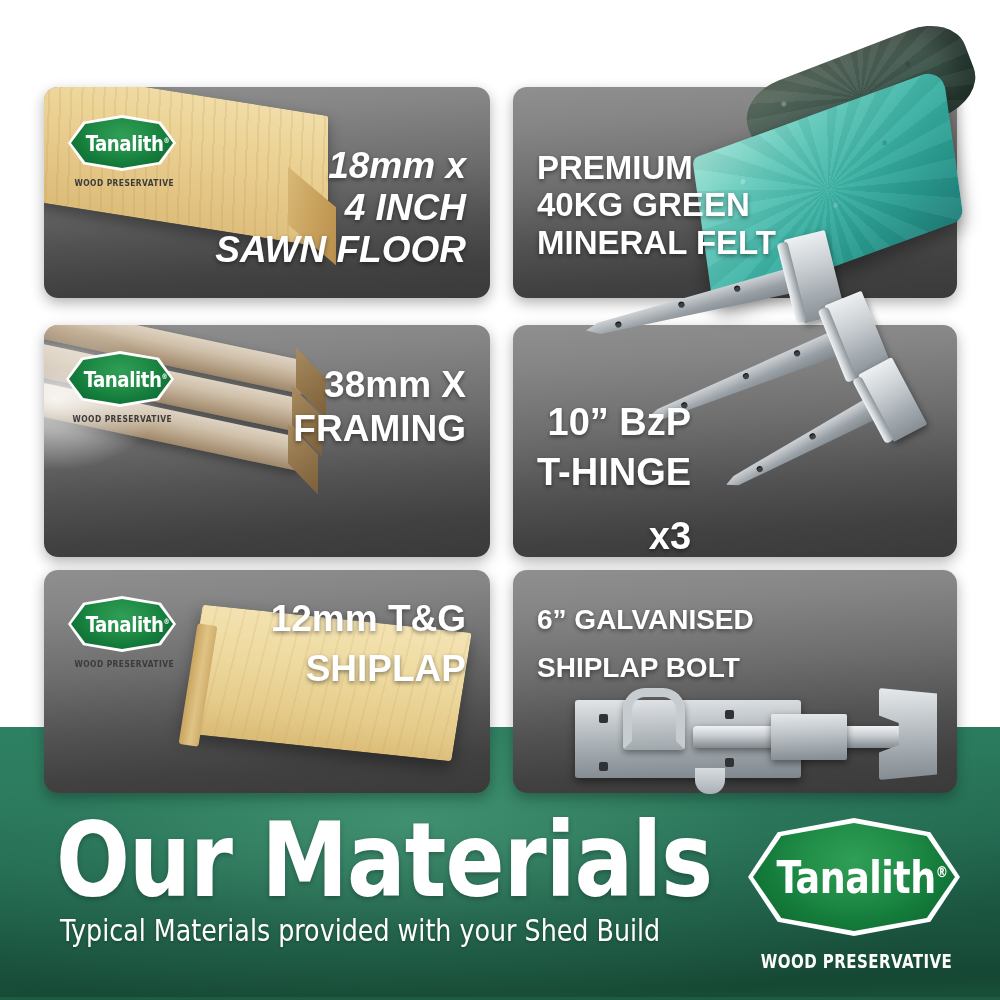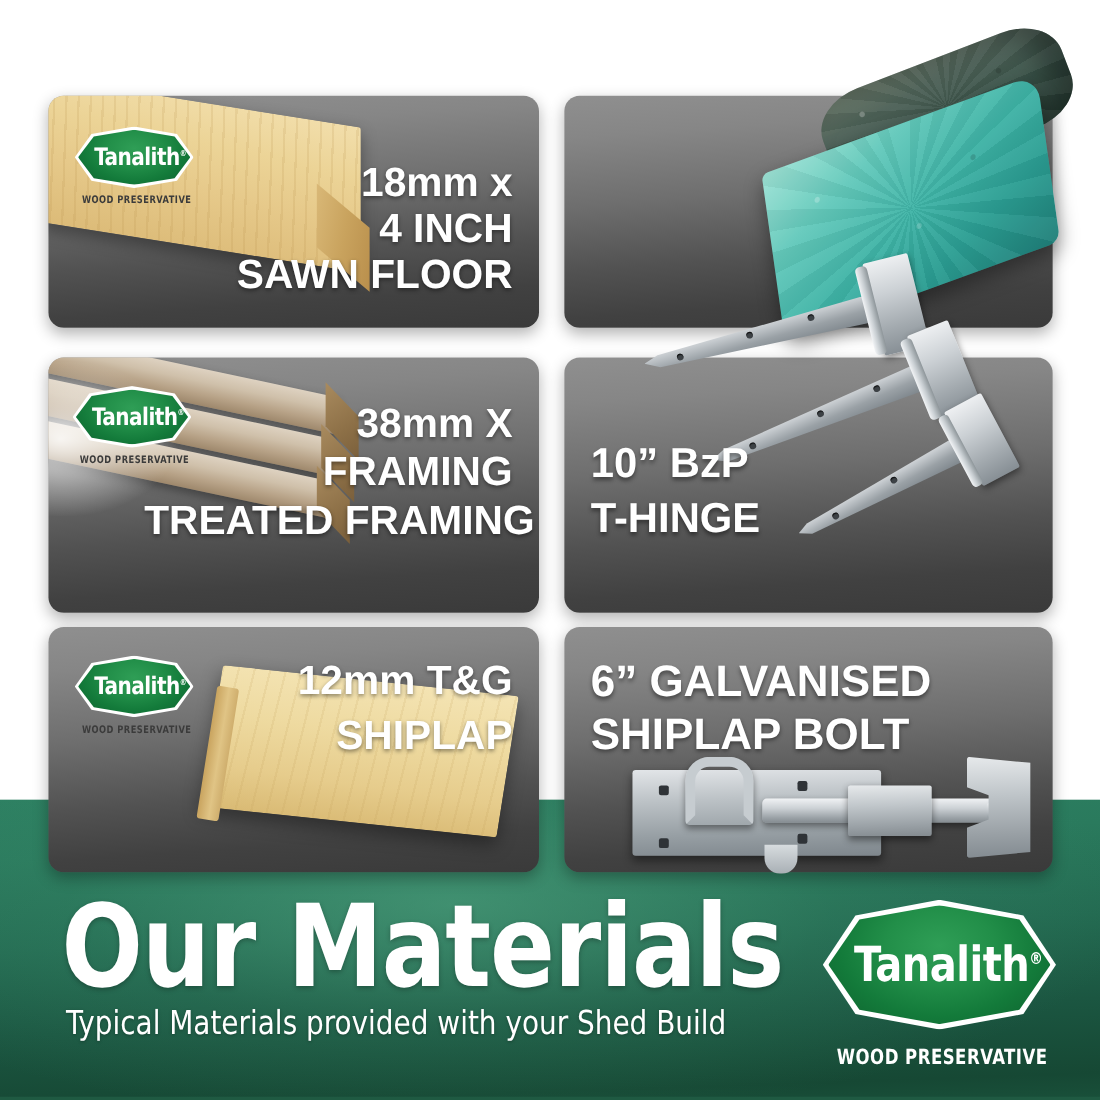--- a/index.html
+++ b/index.html
@@ -319,35 +319,40 @@
         <div class="hexborder"></div>
         <div class="hexinner">
           <div class="hex">
             <span class="wordmark"><span>Tanalith</span><span class="reg">®</span></span>
           </div>
         </div>
       </div>
       <div class="preservative">WOOD PRESERVATIVE</div>
     </div>
   </div>
-  <div class="card-text" style="right:24px;top:58px;text-align:right;font-size:37px;">
+  <div class="card-text" style="right:24px;top:58px;text-align:right;font-size:37px;font-style:italic;">
     <div>18mm x</div>
     <div>4 INCH</div>
     <div>SAWN FLOOR</div>
   </div>
 </div>
 
 <div class="card overflow-art" id="card-felt">
   <div class="art felt">
     <div class="roll">
         <div class="grain"></div>
       </div>
     <div class="sheet">
         <div class="grain"></div>
       </div>
+  </div>
+  <div class="card-text" style="left:24px;top:62px;text-align:left;font-size:33px;">
+    <div>PREMIUM</div>
+    <div>40KG GREEN</div>
+    <div>MINERAL FELT</div>
   </div>
 </div>
 
 <div class="card overflow-art" id="card-framing">
   <div class="clip">
     <div class="art framing">
       <div class="bar b1"></div>
       <div class="bar b2"></div>
       <div class="bar b3"></div>
       <div class="end e1"></div>
@@ -363,21 +368,20 @@
             <span class="wordmark"><span>Tanalith</span><span class="reg">®</span></span>
           </div>
         </div>
       </div>
       <div class="preservative">WOOD PRESERVATIVE</div>
     </div>
   </div>
   <div class="card-text" style="right:4px;top:38px;text-align:right;font-size:37px;line-height:44px;">
     <div style="padding-right:20px;">38mm X</div>
     <div style="padding-right:20px;">FRAMING</div>
-    <div>TREATED FRAMING</div>
   </div>
 </div>
 
 <div class="card overflow-art" id="card-hinge">
   <div class="art hinges">
     <div class="hinge h1">
       <div class="strap"></div>
       <div class="leaf"></div>
       <div class="pin"></div>
       <div class="hole" style="left:30px;top:11px;"></div>
@@ -393,23 +397,24 @@
       <div class="hole" style="left:160px;top:5px;"></div>
     </div>
     <div class="hinge h3">
       <div class="strap"></div>
       <div class="leaf"></div>
       <div class="pin"></div>
       <div class="hole" style="left:34px;top:10px;"></div>
       <div class="hole" style="left:96px;top:6px;"></div>
     </div>
   </div>
-  <div class="card-text" style="left:24px;top:72px;text-align:left;font-size:38px;line-height:50px;">
+  <div class="card-text" style="left:24px;top:72px;text-align:right;font-size:38px;line-height:50px;">
     <div>10” BzP</div>
     <div>T-HINGE</div>
+    <div style="margin-top:14px;">x3</div>
   </div>
 </div>
 
 <div class="card overflow-art" id="card-shiplap">
   <div class="art shiplap">
     <div class="board"></div>
     <div class="lip"></div>
   </div>
   <div class="tanalith logo-card" style="left:24px;top:26px;z-index:5;">
     <div class="hexwrap">
@@ -435,21 +440,21 @@
     <div class="shaft"></div>
     <div class="sleeve"></div>
     <div class="pinend"></div>
     <div class="keep"></div>
     <div class="tab"></div>
     <div class="hole" style="left:24px;top:32px;"></div>
     <div class="hole" style="left:24px;top:80px;"></div>
     <div class="hole" style="left:150px;top:28px;"></div>
     <div class="hole" style="left:150px;top:76px;"></div>
   </div>
-  <div class="card-text" style="left:24px;top:26px;text-align:left;font-size:40px;line-height:48px;">
+  <div class="card-text" style="left:24px;top:26px;text-align:left;font-size:28px;line-height:48px;">
     <div>6” GALVANISED</div>
     <div>SHIPLAP BOLT</div>
   </div>
 </div>
 
 <div class="footer-text">
   <div class="headline">Our Materials</div>
   <div class="subhead">Typical Materials provided with your Shed Build</div>
 </div>
 

